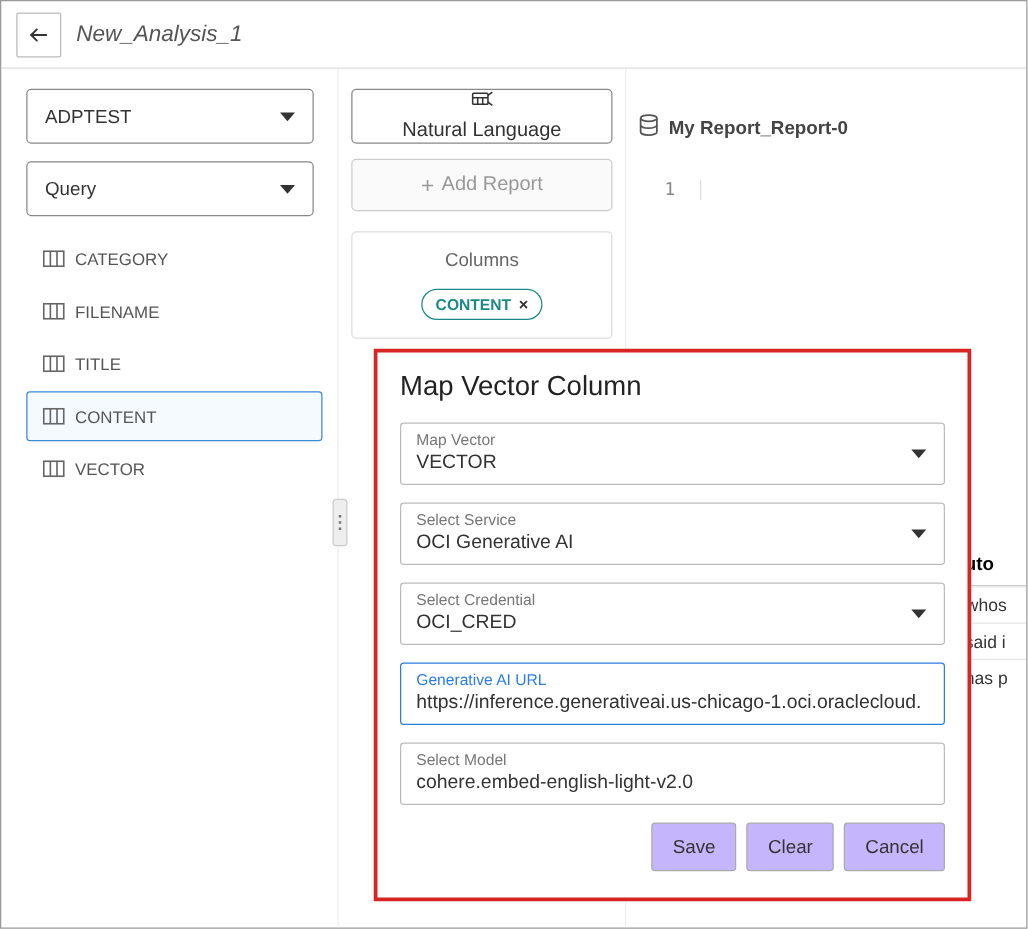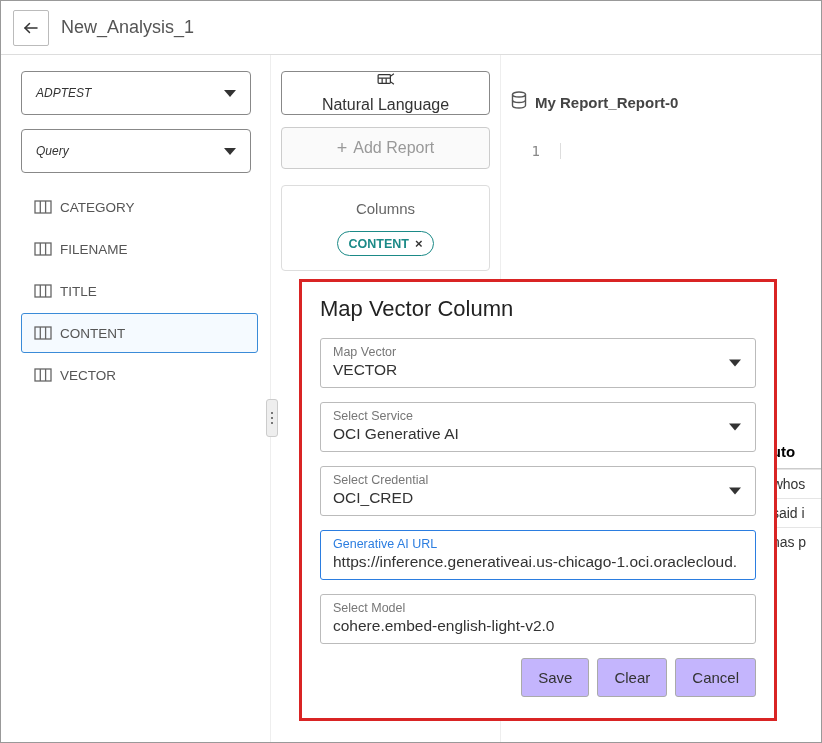--- a/index.html
+++ b/index.html
@@ -1,27 +1,27 @@
 <!DOCTYPE html>
 <html><head>
 <meta charset="utf-8">
 <style>
   * { box-sizing: border-box; margin: 0; padding: 0; font-family: -apple-system, BlinkMacSystemFont, "Segoe UI", Helvetica, Arial, sans-serif; }
   body { background: #fff; width: 822px; height: 743px; overflow: hidden; border: 1px solid #999; position: relative; }
 
   
-  .topbar { display: flex; align-items: center; height: 54px; border-bottom: 1px solid #ddd; padding: 0 12px; gap: 12px; }
+  .topbar { display: flex; align-items: center; height: 54px; border-bottom: 1px solid #ddd; padding: 0 12px; gap: 12px; font-style: italic; }
   .back-btn { width: 36px; height: 36px; border: 1px solid #bbb; border-radius: 2px; background: #fff; display:flex; align-items:center; justify-content:center; cursor:pointer; }
   .title { font-size: 18px; color: #555; }
 
   
   .main { display:flex; height: calc(743px - 56px); }
   .sidebar { width: 270px; padding: 16px 12px 16px 20px; border-right: 1px solid #eee; }
   .sel { width: 230px; height: 44px; border:1px solid #888; border-radius:4px; display:flex; align-items:center; justify-content:space-between; padding:0 14px; margin-bottom: 14px; cursor:pointer; background:#fff; }
-  .sel span { font-size: 12px; color:#333;font-style:italic; }
+  .sel span { font-size: 15px; color:#333; }
   .caret { width:0;height:0;border-left:6px solid transparent;border-right:6px solid transparent;border-top:7px solid #333; }
 
   .col-list { margin-top: 8px; }
   .col-item { display:flex; align-items:center; gap:8px; height:40px; padding:0 12px; font-size:13.5px; color:#555; border:1px solid transparent; border-radius:3px; cursor:pointer; margin-bottom:2px; }
   .col-item.selected { border:1px solid #3a8bd8; background:#f5faff; }
   .tbl-icon { width:18px; height:14px; display:inline-block; }
   .tbl-icon svg { stroke:#666; }
 
   .midcol { width: 230px; padding: 16px 10px; position:relative; border-right:1px solid #eee; }
   .nl-btn { width:100%; height:44px; border:1px solid #888; border-radius:4px; display:flex; align-items:center; justify-content:center; gap:10px; font-size:16px; color:#333; background:#fff; cursor:pointer; margin-bottom:12px;flex-direction:column; }

